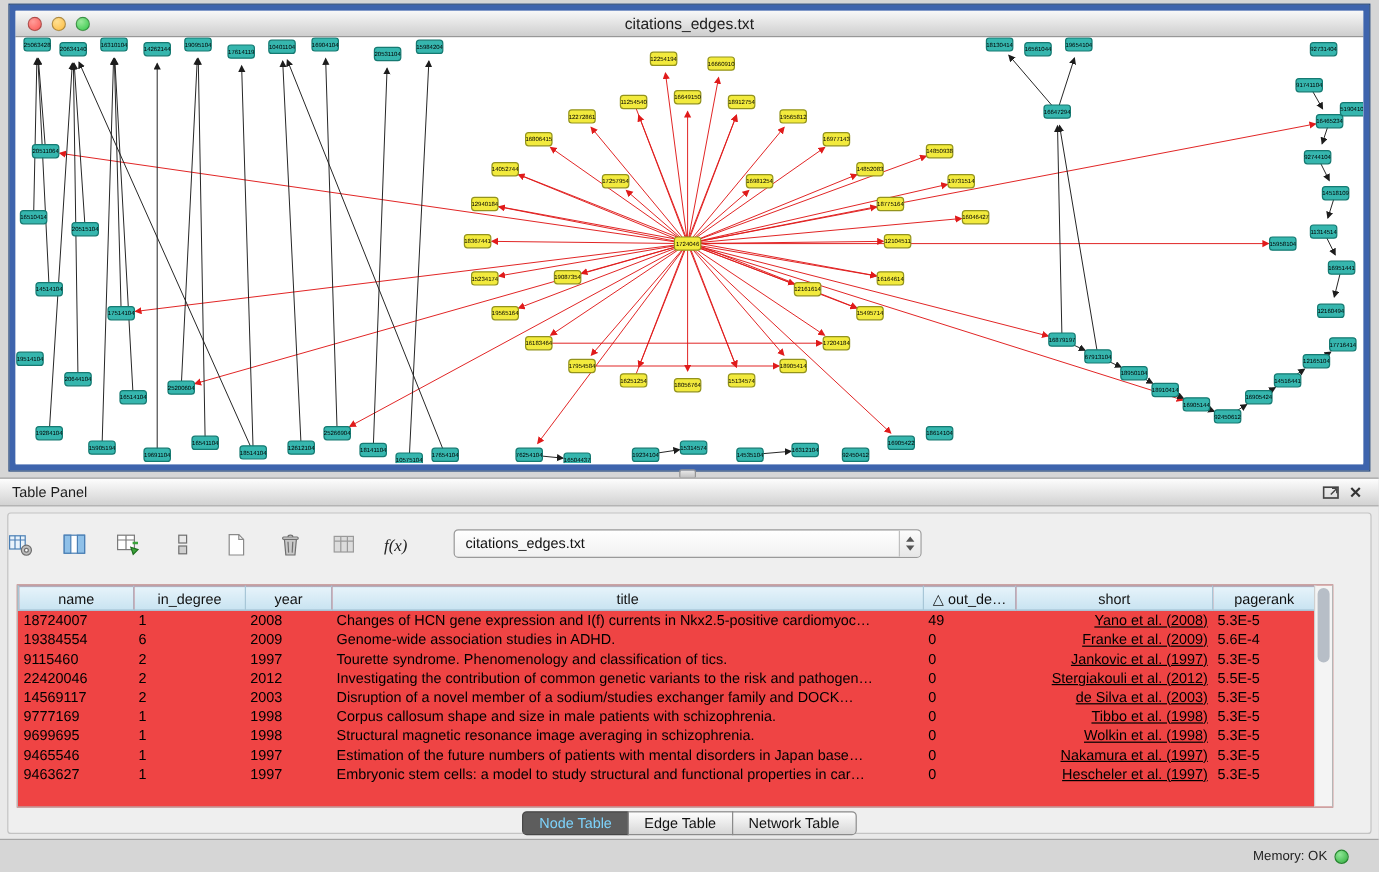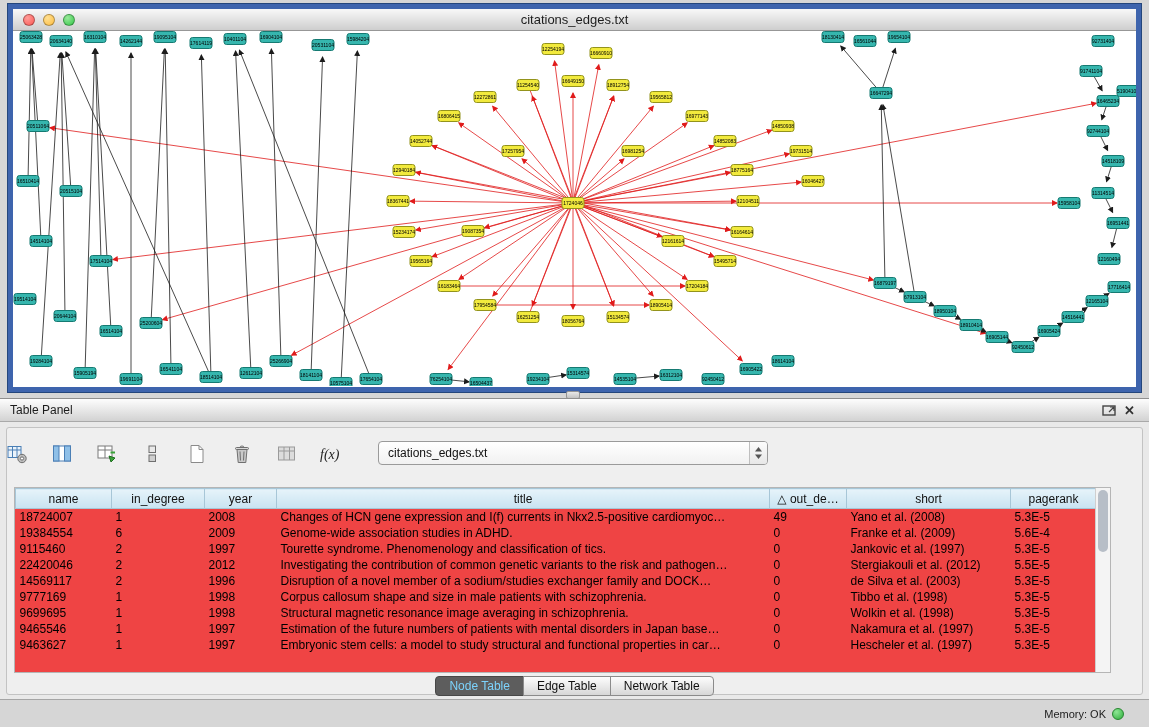--- a/index.html
+++ b/index.html
@@ -77,21 +77,21 @@
   table.data { border-collapse:collapse; table-layout:fixed; width:1081px; }
   table.data th {
     height:20px; font-size:12px; font-weight:normal; color:#111;
     background:linear-gradient(#e6f3fa,#c8e3f1); border:1px solid #a7c6d7; padding:0 4px;
     overflow:hidden; white-space:nowrap;
   }
   table.data td {
     height:16px; font-size:12px; color:#000; padding:0 4px;
     white-space:nowrap; overflow:hidden; text-overflow:ellipsis;
   }
-  td.c5 { text-align:left; }
+  td.c5 { text-align:right;text-decoration:underline; }
   .vscroll {
     position:absolute; right:0; top:0; bottom:0; width:15px;
     background:#f4f4f4; border-left:1px solid #cfcfcf;
   }
   .vthumb {
     position:absolute; left:2px; top:2px; width:10px; height:62px;
     background:#b7bec7; border-radius:6px;
   }
 
   .tabs { position:absolute; left:0; right:0; top:277px; display:flex; justify-content:center; }
@@ -765,21 +765,21 @@
             <td class="c1">2</td>
             <td class="c2">2012</td>
             <td class="c3">Investigating the contribution of common genetic variants to the risk and pathogen…</td>
             <td class="c4">0</td>
             <td class="c5">Stergiakouli et al. (2012)</td>
             <td class="c6">5.5E-5</td>
           </tr>
           <tr>
             <td class="c0">14569117</td>
             <td class="c1">2</td>
-            <td class="c2">1996</td>
+            <td class="c2">2003</td>
             <td class="c3">Disruption of a novel member of a sodium/studies exchanger family and DOCK…</td>
             <td class="c4">0</td>
             <td class="c5">de Silva et al. (2003)</td>
             <td class="c6">5.3E-5</td>
           </tr>
           <tr>
             <td class="c0">9777169</td>
             <td class="c1">1</td>
             <td class="c2">1998</td>
             <td class="c3">Corpus callosum shape and size in male patients with schizophrenia.</td>

